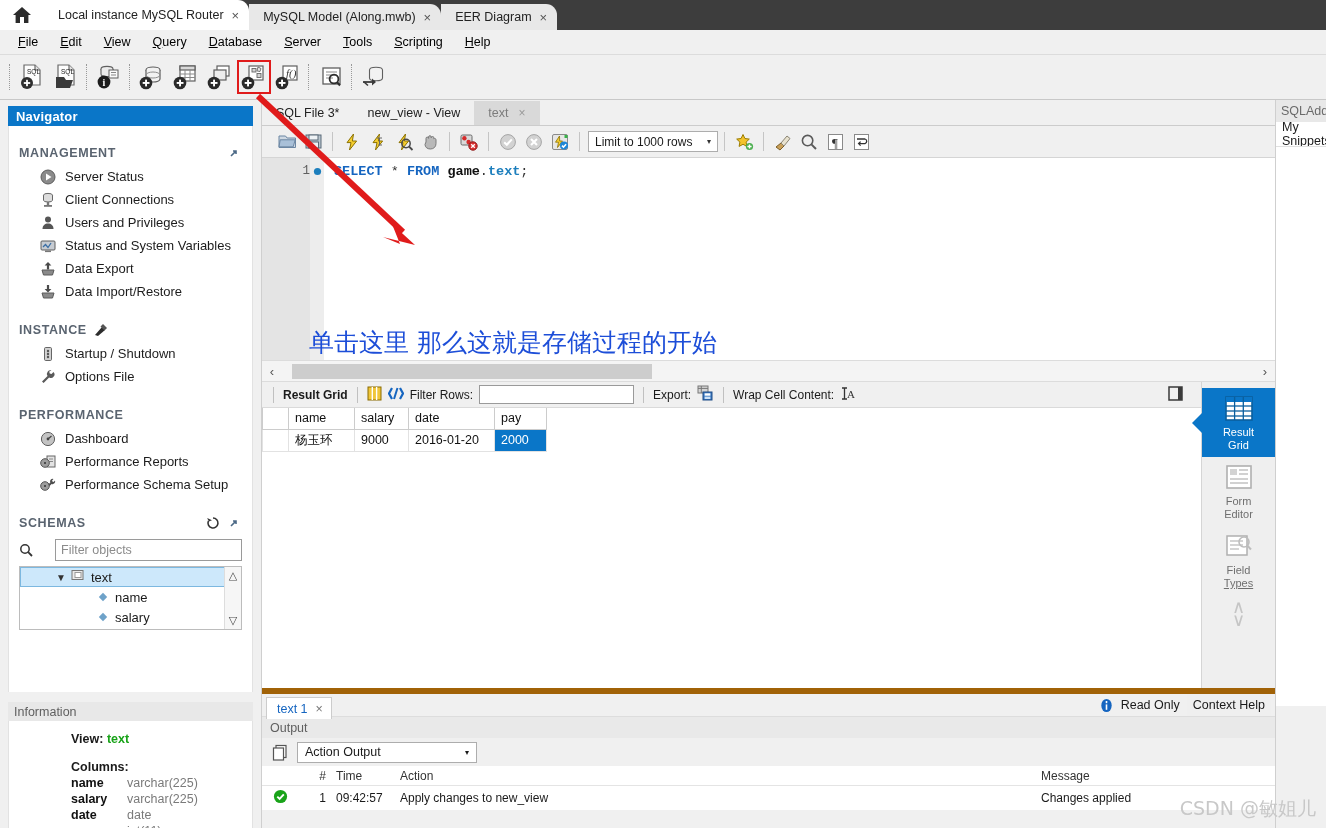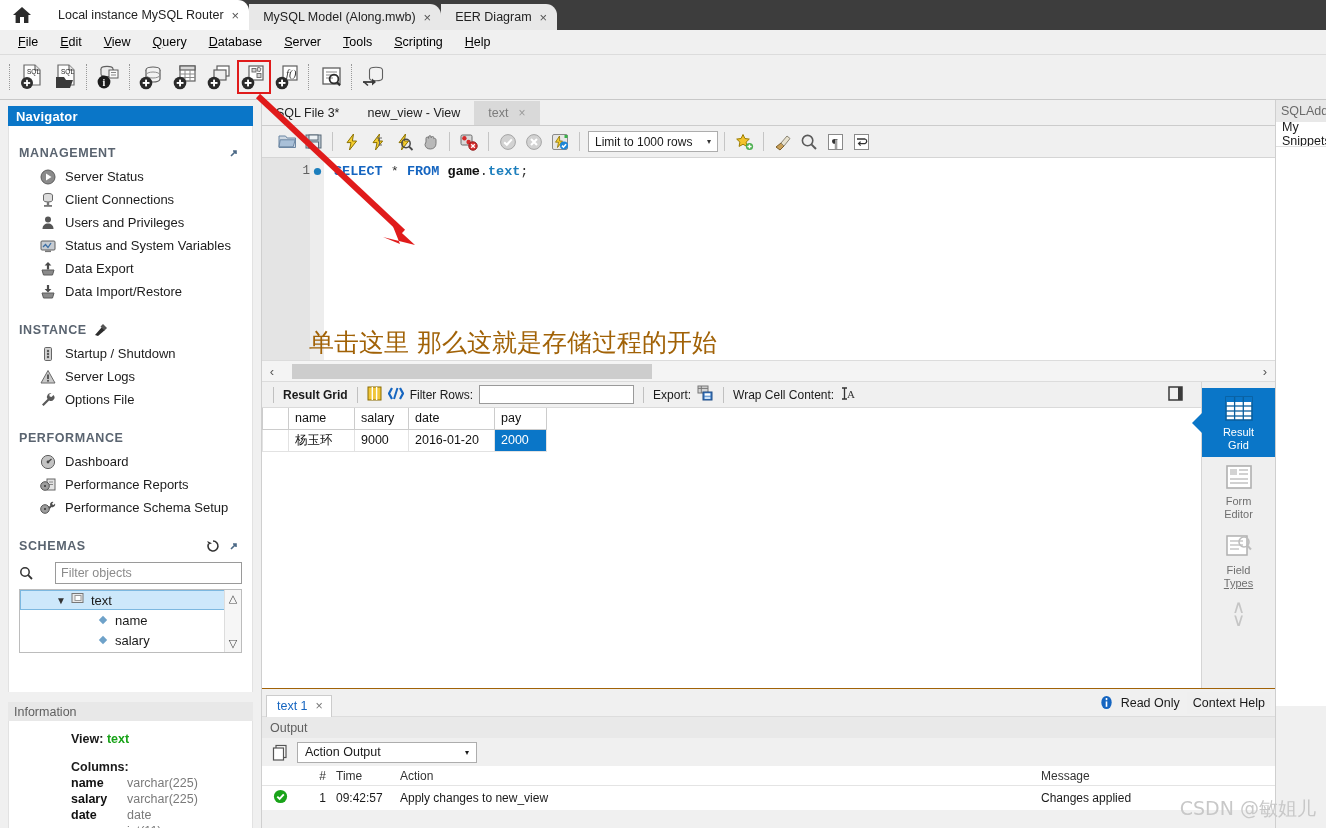--- a/index.html
+++ b/index.html
@@ -144,21 +144,21 @@
             font-family: "Liberation Mono", monospace; font-size: 12.5px; color: #5f5f5f; }
   .gutter-mark { width: 14px; background: #ededed; padding-top:7px; text-align:center; }
   .codearea { flex: 1; padding: 6px 0 0 10px;
              font-family: "Liberation Mono", "DejaVu Sans Mono", monospace; font-size: 13.5px; }
   .kw { color: #1565c0; font-weight: bold; }
   .op { color: #333; }
   .tbl { color: #111; font-weight: bold; }
   .tbl2 { color: #1d7fbd; font-weight: bold; }
 
   .annot { position: absolute; left: 47px; top: 168px; font-size: 25px;
-           color: #a16207; font-family: "DejaVu Sans", sans-serif; white-space: nowrap; }
+           color: #1d4ed8; font-family: "DejaVu Sans", sans-serif; white-space: nowrap; }
 
   .hscroll { height: 22px; background: #f4f4f4; display: flex; align-items: center;
              border-top: 1px solid #dcdcdc; border-bottom: 1px solid #dcdcdc; }
   .hs-arrow { width: 20px; text-align: center; color: #555; font-size: 13px; cursor: pointer; }
   .hs-track { flex: 1; height: 15px; background: #f4f4f4; position: relative; }
   .hs-thumb { position: absolute; left: 10px; top: 0; width: 360px; height: 15px; background: #cdcdcd; cursor: pointer;}
 
   
   .resultwrap { display: flex; height: 306px; }
   .resultmain { flex: 1; background: #fff; }
@@ -184,21 +184,21 @@
             align-items: center; gap: 4px; font-size: 11px; color: #6f6f6f;
             line-height: 12px; text-align: center; cursor: pointer; position: relative; }
   .sp-btn.active { background: #0a76c8; color: #ffffff; }
   .sp-btn.active::before {
     content: ""; position: absolute; left: -10px; top: 50%; transform: translateY(-50%);
     border-top: 11px solid transparent; border-bottom: 11px solid transparent;
     border-right: 11px solid #0a76c8;
   }
 
   .grid-footer { height: 28px; background: #f0f0f0; display: flex; align-items: center;
-                 border-top: 1px solid #a16207; }
+                 border-top: 6px solid #a16207; }
   .ftab { height: 22px; padding: 0 8px 0 10px; display: flex; align-items: center; gap: 8px;
           font-size: 12.5px; background: #fff; color: #1565c0; border: 1px solid #ccc;
           border-bottom: none; margin-left: 4px; position: relative; top: 3px; }
   .ftab .xc { color: #777; }
   .ft-right { margin-left: auto; display: flex; align-items: center; gap: 7px; padding-right: 4px; }
   .readonly { font-size: 12.5px; color: #1a1a1a; }
   .ctxhelp { font-size: 12.5px; color: #1a1a1a; background:#efefef; padding: 4px 6px;}
 
   
   .outsection { background: #f0f0f0; }
@@ -476,30 +476,20 @@
       <div class="nav-item">
         <span class="nav-ico">
           <svg width="16" height="16" viewBox="0 0 16 16">
               <rect x="4.5" y="1.5" width="7" height="13" rx="1.2" fill="#d2d2d2" stroke="#666"></rect>
               <circle cx="8" cy="5" r="1.2" fill="#555"></circle>
               <circle cx="8" cy="8" r="1.2" fill="#555"></circle>
               <circle cx="8" cy="11" r="1.2" fill="#555"></circle>
             </svg>
         </span>
         <span>Startup / Shutdown</span>
-      </div>
-      <div class="nav-item">
-        <span class="nav-ico">
-          <svg width="16" height="16" viewBox="0 0 16 16">
-              <path d="M8 1.5 L15 14 H1 Z" fill="#c9c9c9" stroke="#6a6a6a"></path>
-              <rect x="7.2" y="5.5" width="1.6" height="4.6" fill="#3c3c3c"></rect>
-              <rect x="7.2" y="11" width="1.6" height="1.6" fill="#3c3c3c"></rect>
-            </svg>
-        </span>
-        <span>Server Logs</span>
       </div>
       <div class="nav-item">
         <span class="nav-ico">
           <svg width="16" height="16" viewBox="0 0 16 16">
               <path d="M11.5 1.5 a3.6 3.6 0 0 0 -4 5.4 L2 12.4 l1.6 1.6 l5.5-5.5 a3.6 3.6 0 0 0 4.4-5.6 l-2 2 l-1.8-.5 l-.5-1.8 z" fill="#5a5a5a"></path>
             </svg>
         </span>
         <span>Options File</span>
       </div>
 

